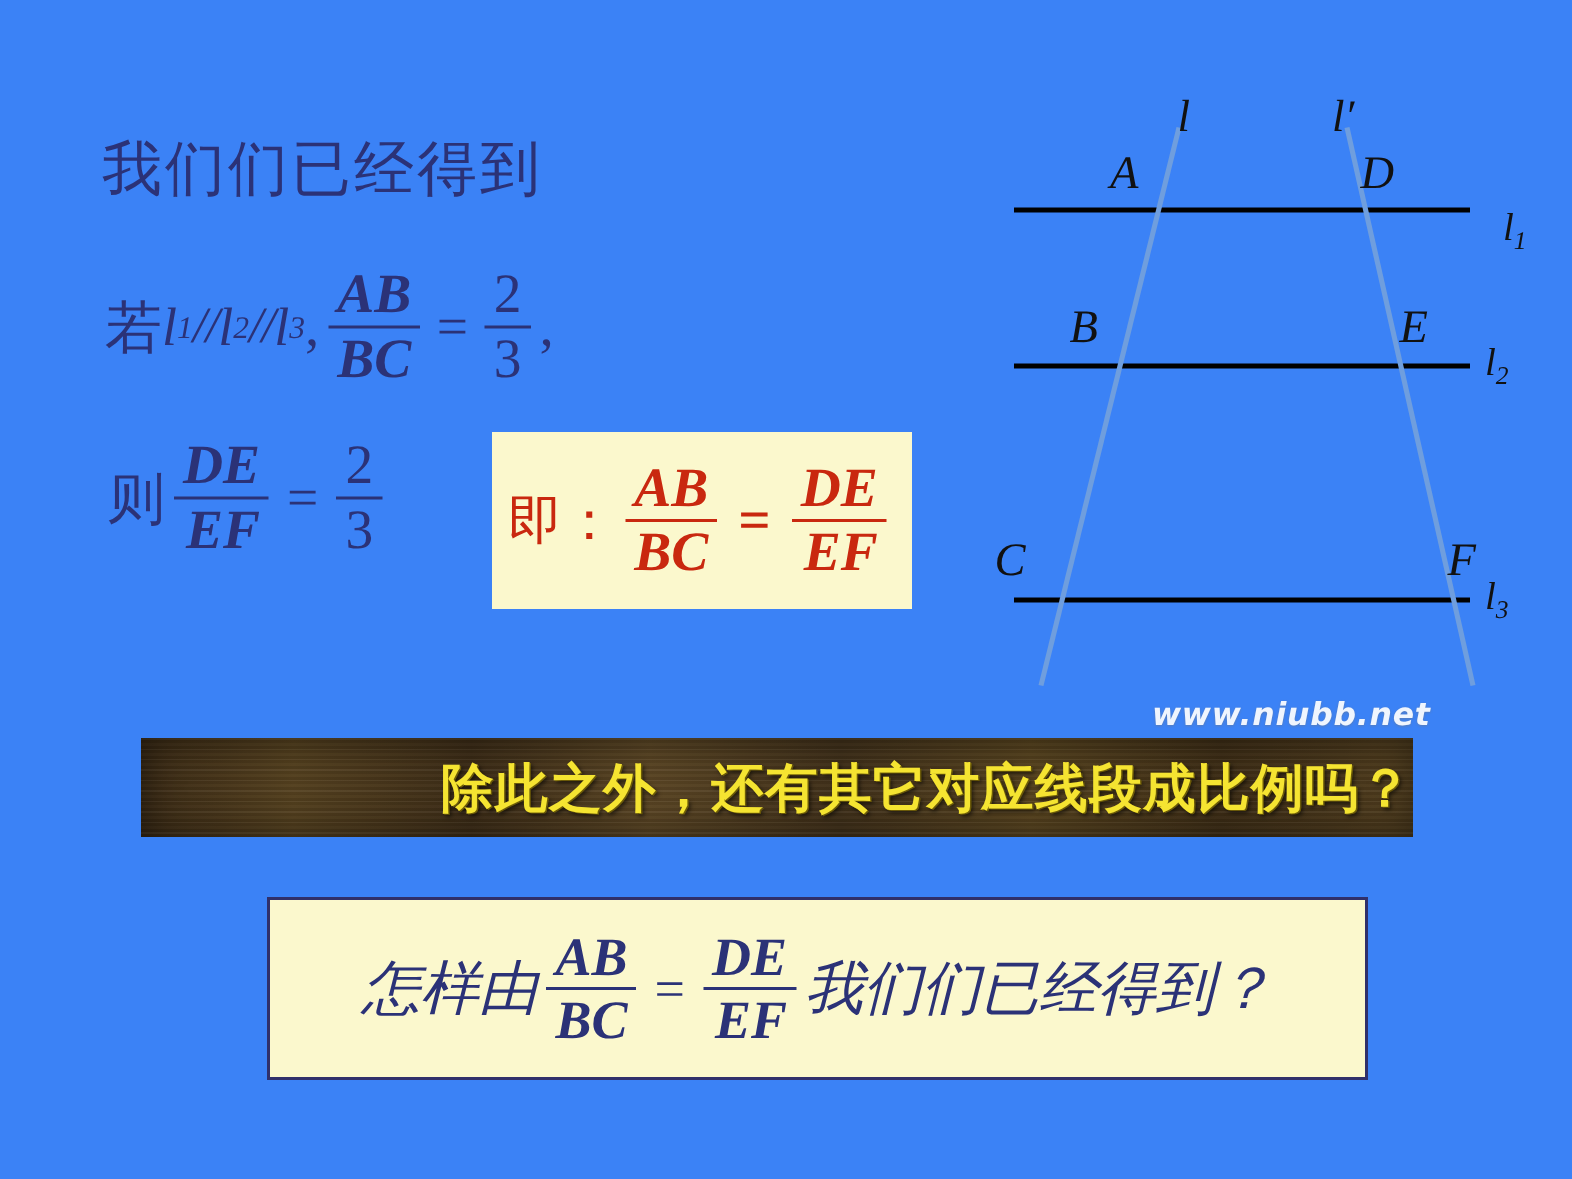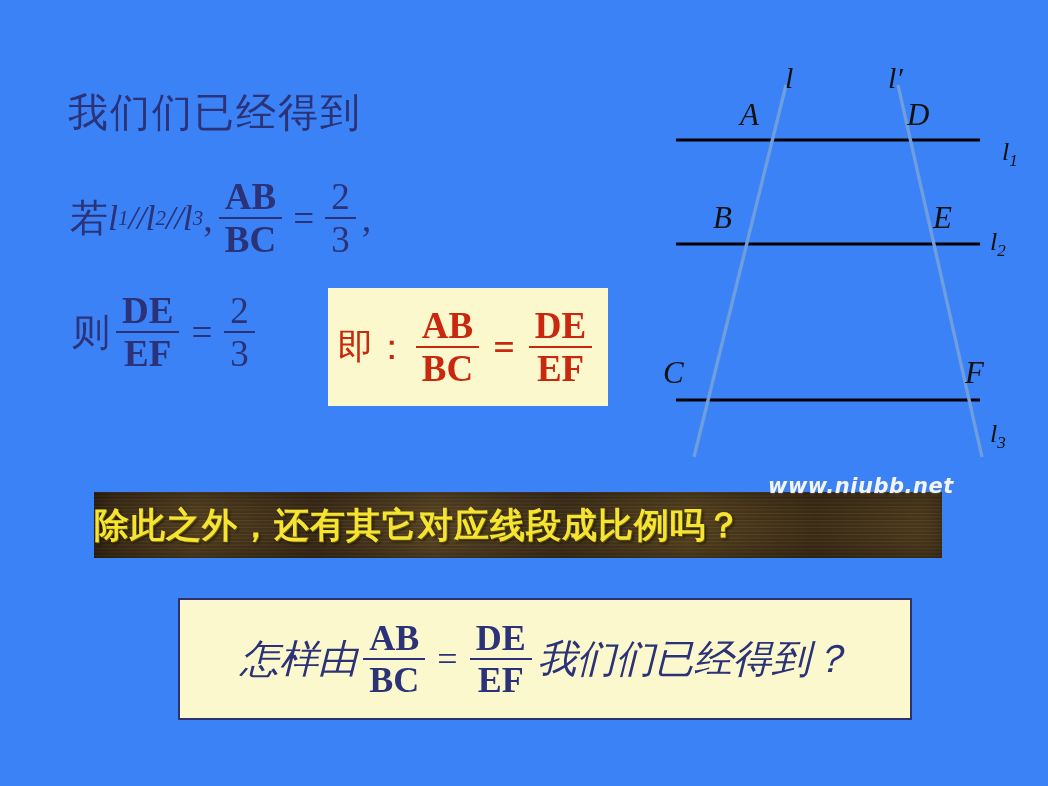--- a/index.html
+++ b/index.html
@@ -27,21 +27,21 @@
   }
   .frac .num {
     padding: 0 6px 1px 6px;
     line-height: 1.02;
   }
   .frac .den {
     padding: 2px 6px 0 6px;
     line-height: 1.02;
     border-top: 2px solid currentColor;
   }
-  .mathit { font-weight: bold; }
+  .mathit { font-style: italic; font-weight: bold; text-align: right; }
   .upr { font-style: normal; }
 
   #line1 {
     position: absolute;
     left: 68px;
     top: 85px;
     font-size: 40px;
     color: #2b3277;
     font-family: "DejaVu Sans", "Liberation Sans", sans-serif;
     letter-spacing: 2px;
@@ -160,38 +160,38 @@
         rgba(0,0,0,0.05) 3px,
         rgba(255,255,255,0.02) 3px,
         rgba(255,255,255,0.02) 5px,
         rgba(0,0,0,0.07) 5px,
         rgba(0,0,0,0.07) 7px),
       linear-gradient(to right, #3a2a15 0%, #54401f 12%, #3c2c17 26%,
                       #5a4524 40%, #40301a 55%, #57431f 70%,
                       #3d2d16 85%, #503d1e 100%);
     display: flex;
     align-items: center;
-    justify-content: flex-start;
+    justify-content: flex-end;
     box-shadow: inset 0 0 26px rgba(0,0,0,0.45);
   }
   #banner .btext {
     font-family: "DejaVu Sans", "Liberation Sans", sans-serif;
     font-weight: bold;
     font-size: 35px;
     color: #f5e431;
     letter-spacing: 1px;
     text-shadow: 1px 1px 0 #6b5a08, 2px 2px 3px rgba(0,0,0,0.6);
     white-space: nowrap;
   }
 
   
   #watermark {
     position: absolute;
     left: 768px;
-    top: 474px;
+    top: 464px;
     font-family: "DejaVu Sans", "Liberation Sans", sans-serif;
     font-style: italic;
     font-weight: bold;
     font-size: 21px;
     color: #ffffff;
     opacity: 0.92;
     letter-spacing: 0.5px;
     text-shadow: 0 1px 2px rgba(120,120,120,0.55);
     white-space: nowrap;
     z-index: 5;
@@ -293,21 +293,21 @@
       <line x1="141" y1="30" x2="49" y2="402" stroke="#6f9ede" stroke-width="3.4"></line>
 
       <line x1="253" y1="30" x2="337" y2="402" stroke="#6f9ede" stroke-width="3.4"></line>
     </svg>
 
     <span class="dlabel translabel" style="left:140px; top:6px;">l</span>
     <span class="dlabel translabel" style="left:243px; top:6px;">l′</span>
 
     <span class="dlabel linelabel" style="left:345px; top:82px;margin-left:12px;"><span>l</span><span class="sb">1</span></span>
     <span class="dlabel linelabel" style="left:345px; top:172px;text-align:center;"><span>l</span><span class="sb">2</span></span>
-    <span class="dlabel linelabel" style="left:345px; top:328px;margin-top:36px;"><span>l</span><span class="sb">3</span></span>
+    <span class="dlabel linelabel" style="left:345px; top:328px;"><span>l</span><span class="sb">3</span></span>
 
     <span class="dlabel ptlabel" style="left:95px; top:42px;">A</span>
     <span class="dlabel ptlabel" style="left:262px; top:42px;">D</span>
     <span class="dlabel ptlabel" style="left:68px; top:145px;">B</span>
     <span class="dlabel ptlabel" style="left:288px; top:145px;">E</span>
     <span class="dlabel ptlabel" style="left:18px; top:300px;">C</span>
     <span class="dlabel ptlabel" style="left:320px; top:300px;">F</span>
   </div>
 
   <div id="watermark">www.niubb.net</div>

